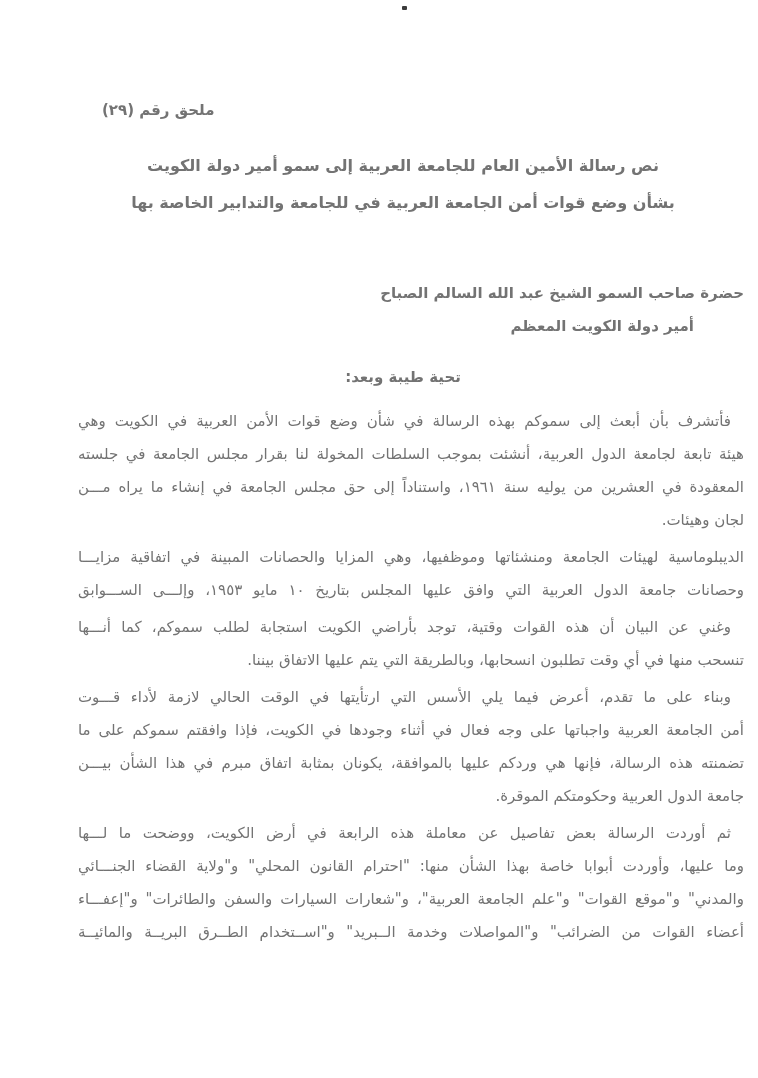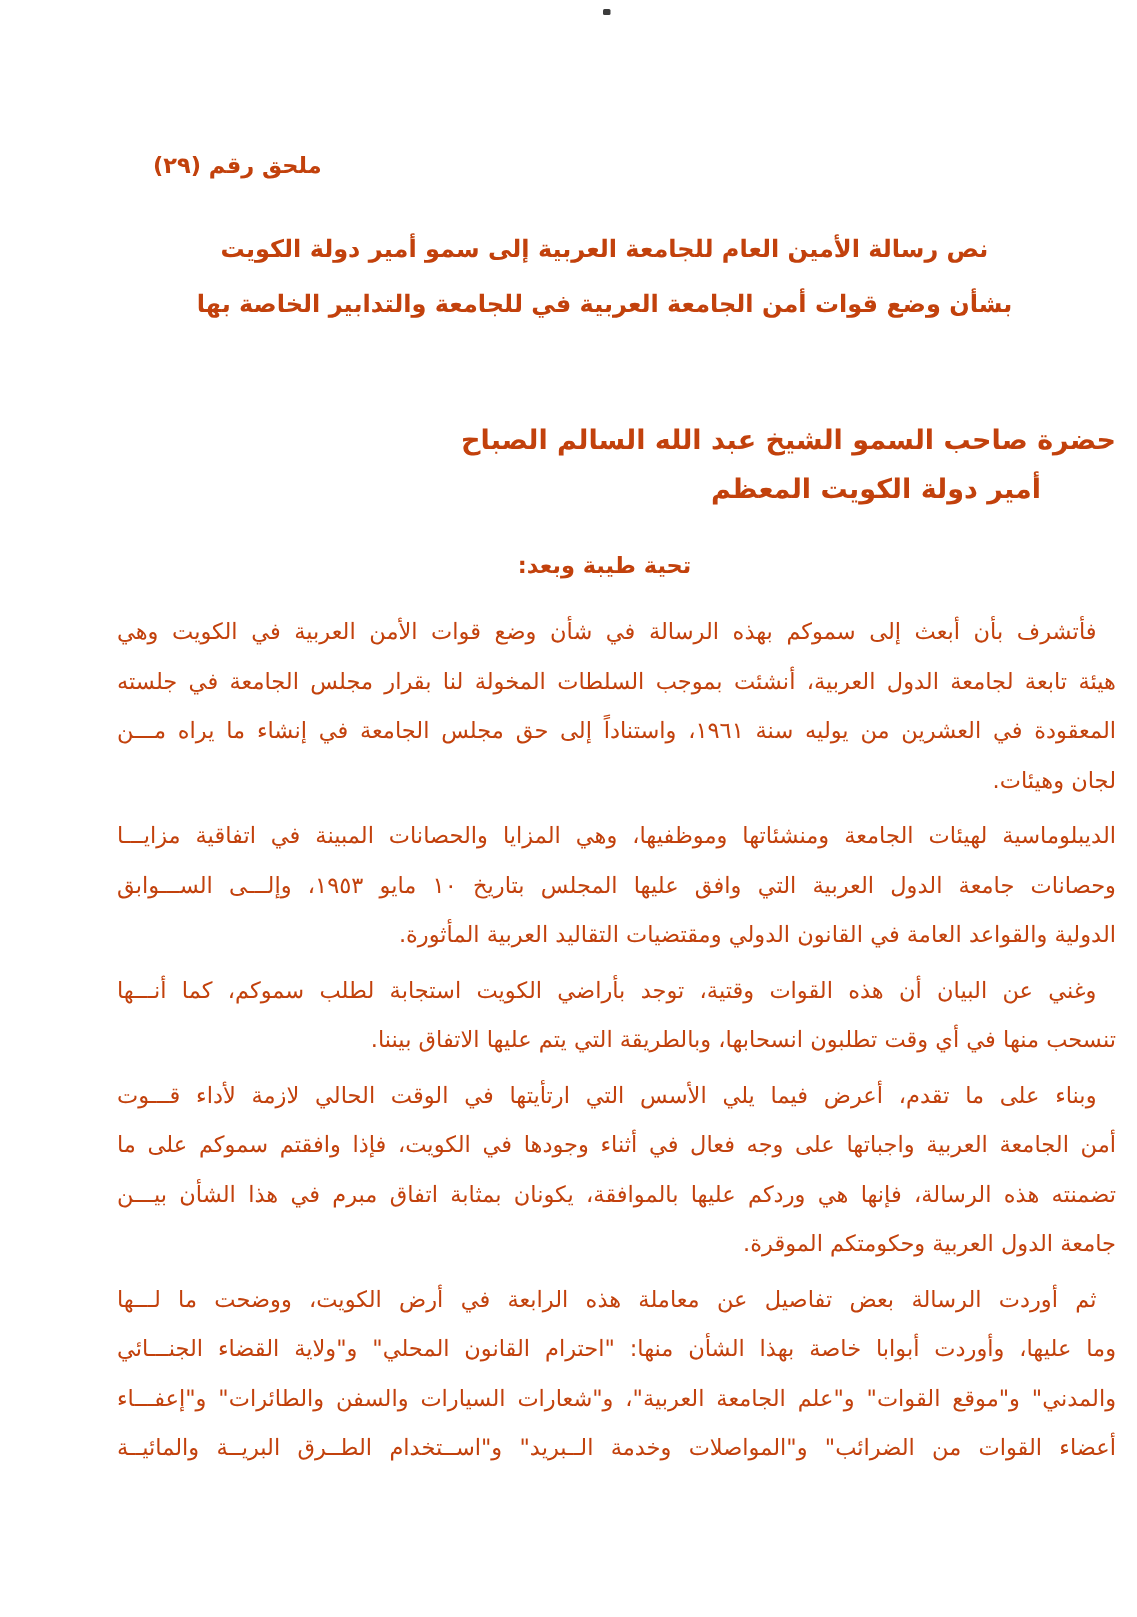--- a/index.html
+++ b/index.html
@@ -1,21 +1,21 @@
 <!DOCTYPE html>
 <html lang="ar"><head>
 <meta charset="utf-8">
 <style>
   html, body { margin: 0; padding: 0; background: #ffffff; }
   .page {
     position: relative;
     width: 758px;
     height: 1078px;
     background: #ffffff;
-    color: #c2410c;
+    color: #737373;
     font-family: "DejaVu Sans", sans-serif;
     overflow: hidden;
   }
   .artifact-dot {
     position: absolute;
     left: 402px;
     top: 6px;
     width: 5px;
     height: 4px;
     background: #3c3c3c;
@@ -36,21 +36,21 @@
   .doc-title {
     margin-top: 28px;
     text-align: center;
     font-weight: bold;
     font-size: 16px;
     line-height: 37px;
   }
   .addressee {
     margin-top: 56px;
     font-weight: bold;
-    font-size: 18px;
+    font-size: 15px;
     line-height: 33px;
   }
   .addressee .indent2 { padding-right: 50px; }
   .salutation {
     margin-top: 25px;
     font-weight: bold;
     font-size: 15px;
     text-align: center;
   }
   .body-text {
@@ -93,21 +93,20 @@
       <div class="para">
         <div class="line first">فأتشرف بأن أبعث إلى سموكم بهذه الرسالة في شأن وضع قوات الأمن العربية في الكويت وهي</div>
         <div class="line">هيئة تابعة لجامعة الدول العربية، أنشئت بموجب السلطات المخولة لنا بقرار مجلس الجامعة في جلسته</div>
         <div class="line">المعقودة في العشرين من يوليه سنة ١٩٦١، واستناداً إلى حق مجلس الجامعة في إنشاء ما يراه مـــن</div>
         <div class="line last">لجان وهيئات.</div>
       </div>
 
       <div class="para">
         <div class="line">الديبلوماسية لهيئات الجامعة ومنشئاتها وموظفيها، وهي المزايا والحصانات المبينة في اتفاقية مزايـــا</div>
         <div class="line">وحصانات جامعة الدول العربية التي وافق عليها المجلس بتاريخ ١٠ مايو ١٩٥٣، وإلـــى الســـوابق</div>
-        <div class="line last">الدولية والقواعد العامة في القانون الدولي ومقتضيات التقاليد العربية المأثورة.</div>
       </div>
 
       <div class="para">
         <div class="line first">وغني عن البيان أن هذه القوات وقتية، توجد بأراضي الكويت استجابة لطلب سموكم، كما أنـــها</div>
         <div class="line last">تنسحب منها في أي وقت تطلبون انسحابها، وبالطريقة التي يتم عليها الاتفاق بيننا.</div>
       </div>
 
       <div class="para">
         <div class="line first">وبناء على ما تقدم، أعرض فيما يلي الأسس التي ارتأيتها في الوقت الحالي لازمة لأداء قـــوت</div>
         <div class="line">أمن الجامعة العربية واجباتها على وجه فعال في أثناء وجودها في الكويت، فإذا وافقتم سموكم على ما</div>

